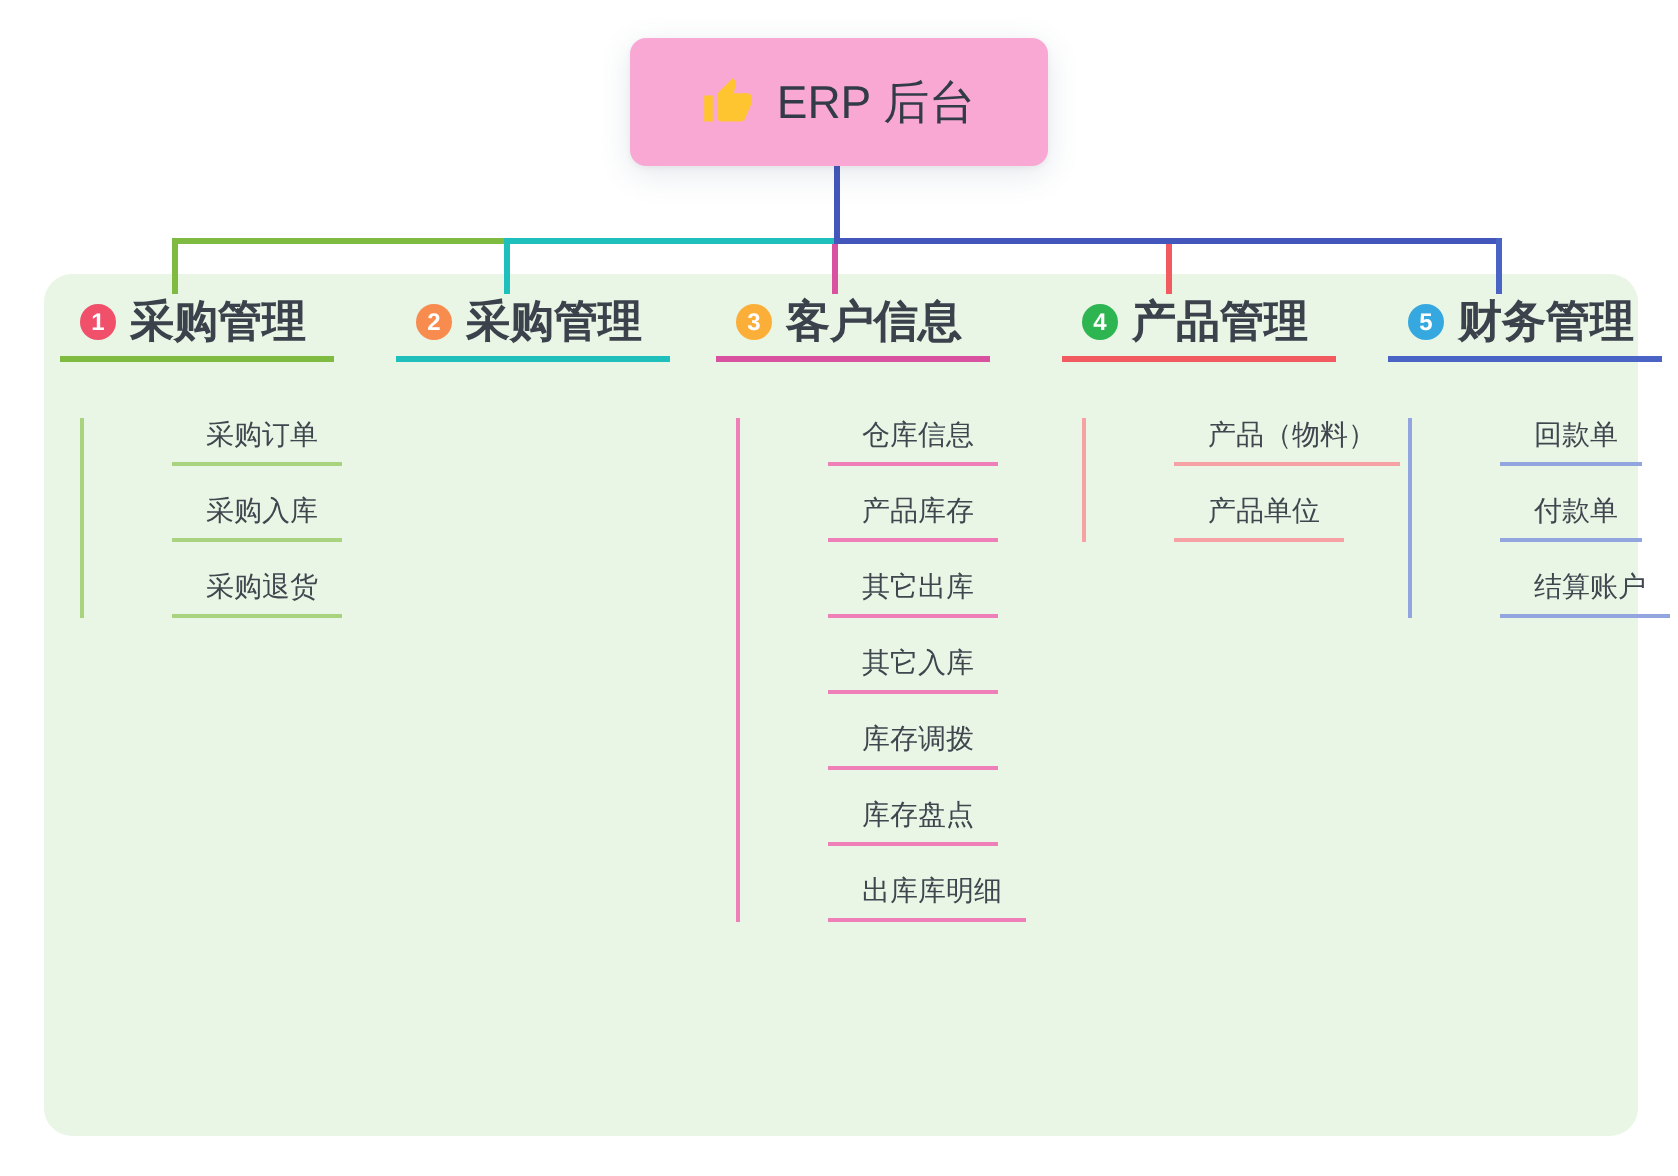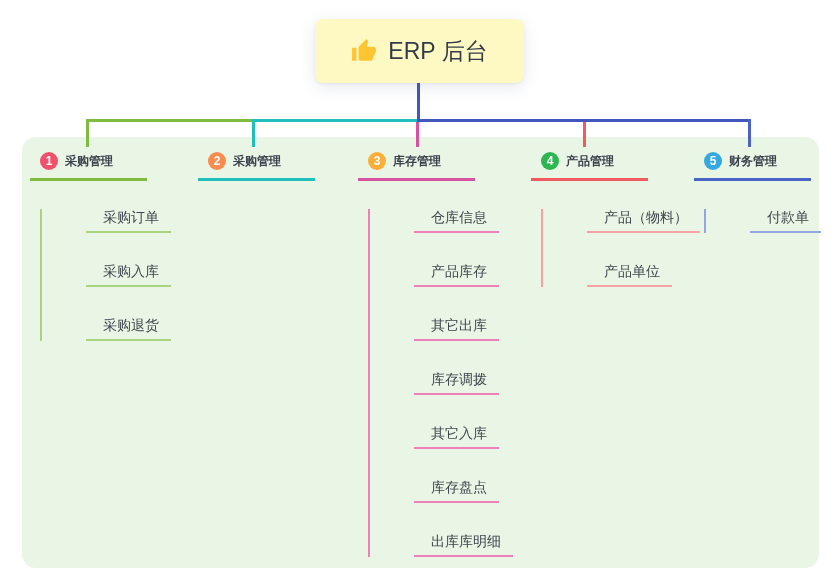--- a/index.html
+++ b/index.html
@@ -19,46 +19,46 @@
   .drop{top:119px;width:3px;height:28px;}
   .drop.g{left:86px;background:#7EBB40;}
   .drop.t{left:252px;background:#1FBFBB;}
   .drop.m{left:416px;top:122px;height:25px;background:#D9529F;}
   .drop.r{left:583px;top:122px;height:25px;background:#F15B60;}
   .drop.b5{left:748px;background:#4A64C6;}
   .root-stem{left:417px;top:83px;width:3px;height:39px;background:#4356BB;}
 
   
   .root-node{position:absolute;left:315px;top:19px;width:209px;height:64px;
-    background:#fef9c3;border-radius:8px;
+    background:#f9a8d4;border-radius:8px;
     box-shadow:0 4px 16px rgba(70,90,130,.14),0 1px 3px rgba(0,0,0,.05);
     display:flex;align-items:center;justify-content:center;gap:11px;
     font-size:23px;font-weight:500;color:#333B48;white-space:nowrap;}
   .thumb{display:inline-flex;width:26px;height:26px;}
   .thumb svg{width:26px;height:26px;}
 
   
   .branch{position:absolute;top:147px;}
   .b1{--main:#7EBB40;--light:#A9D37F;--badge:#F0506A;left:30px;}
   .b2{--main:#1FBFBB;--light:#7FD8D2;--badge:#F88B4E;left:198px;}
   .b3{--main:#D9529F;--light:#EE7FB8;--badge:#FBAF38;left:358px;}
   .b4{--main:#F15B60;--light:#F6A2A4;--badge:#2DB551;left:531px;}
   .b5x{--main:#4A64C6;--light:#93A5DF;--badge:#36A8E0;left:694px;}
 
   .branch-header{display:inline-flex;align-items:center;gap:7px;
     padding:3px 14px 6px 10px;border-bottom:3px solid var(--main);
     min-width:117px;box-sizing:border-box;}
   .badge{width:18px;height:18px;border-radius:50%;background:var(--badge);
     color:#fff;font-size:12px;font-weight:700;line-height:18px;
     display:inline-flex;align-items:center;justify-content:center;flex:none;}
-  .branch-title{font-size:12px;font-weight:600;color:#3B424C;
+  .branch-title{font-size:22px;font-weight:600;color:#3B424C;
     line-height:22px;white-space:nowrap;}
 
   .children{margin-left:10px;border-left:2px solid var(--light);width:max-content;padding-left:44px;}
-  .child-label{display:block;width:max-content;margin-top:30px;
+  .child-label{display:block;width:max-content;margin-top:14px;
     padding:0 12px 6px 17px;border-bottom:2px solid var(--light);
     font-size:14px;line-height:16px;color:#3F464E;white-space:nowrap;}
   .child:first-child .child-label{margin-top:28px;}
 </style>
 </head>
 <body>
 
 <div class="stage">
 
   <div class="panel"></div>
@@ -103,37 +103,37 @@
   <section class="branch b2">
     <div class="branch-header">
       <span class="badge">2</span>
       <span class="branch-title">采购管理</span>
     </div>
   </section>
 
   <section class="branch b3">
     <div class="branch-header">
       <span class="badge">3</span>
-      <span class="branch-title">库存管理</span>
+      <span class="branch-title">客户信息</span>
     </div>
     <div class="children">
         <div class="child">
           <span class="child-label">仓库信息</span>
         </div>
         <div class="child">
           <span class="child-label">产品库存</span>
         </div>
         <div class="child">
           <span class="child-label">其它出库</span>
         </div>
         <div class="child">
-          <span class="child-label">库存调拨</span>
+          <span class="child-label">其它入库</span>
         </div>
         <div class="child">
-          <span class="child-label">其它入库</span>
+          <span class="child-label">库存调拨</span>
         </div>
         <div class="child">
           <span class="child-label">库存盘点</span>
         </div>
         <div class="child">
           <span class="child-label">出库库明细</span>
         </div>
       </div>
   </section>
 
@@ -152,18 +152,24 @@
       </div>
   </section>
 
   <section class="branch b5x">
     <div class="branch-header">
       <span class="badge">5</span>
       <span class="branch-title">财务管理</span>
     </div>
     <div class="children">
         <div class="child">
+          <span class="child-label">回款单</span>
+        </div>
+        <div class="child">
           <span class="child-label">付款单</span>
+        </div>
+        <div class="child">
+          <span class="child-label">结算账户</span>
         </div>
       </div>
   </section>
 
 </div>
 
 </body></html>

